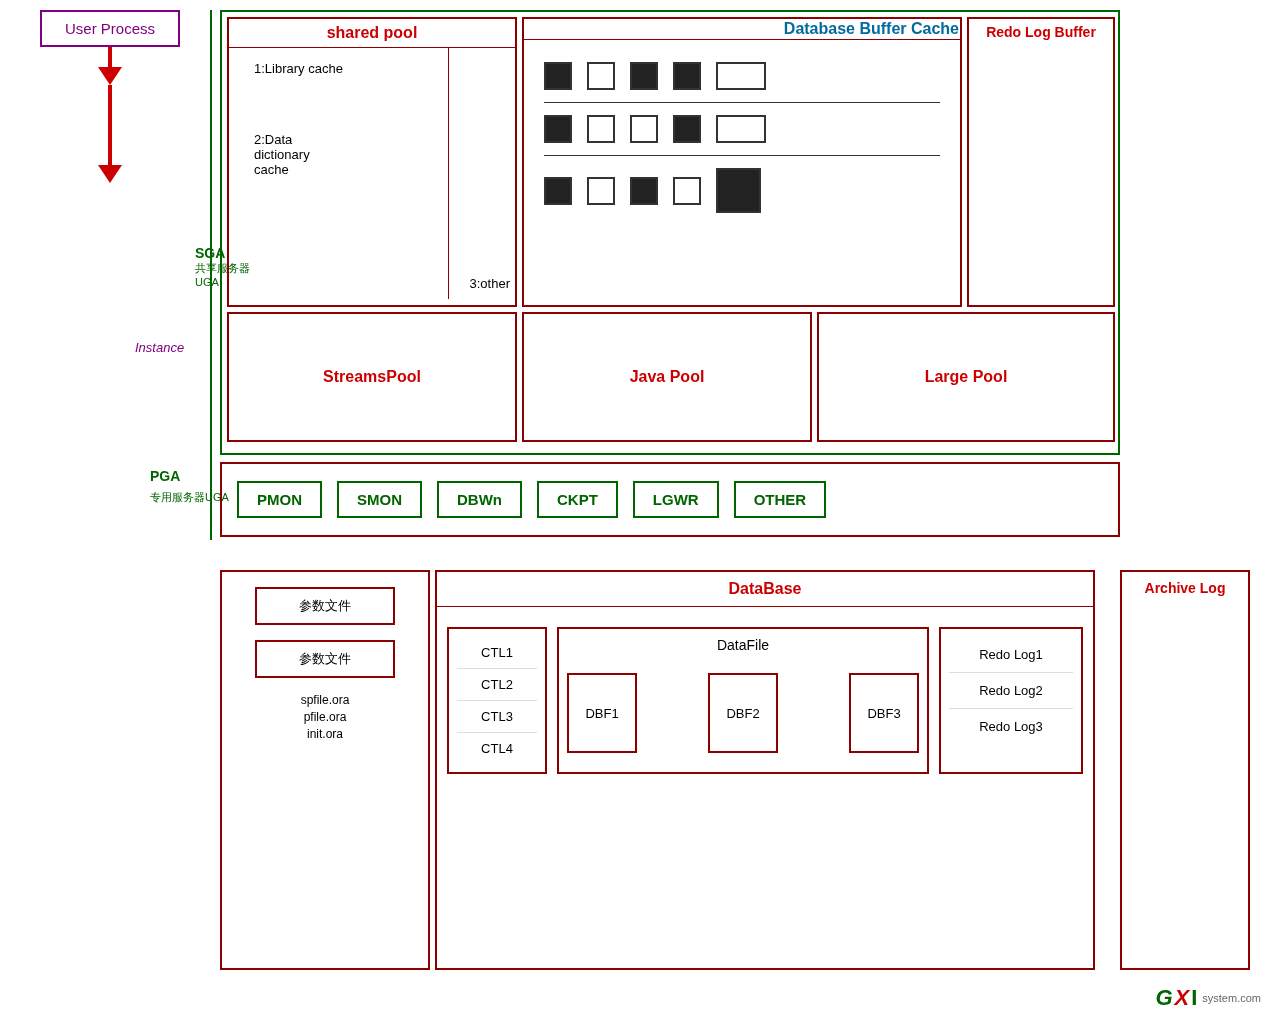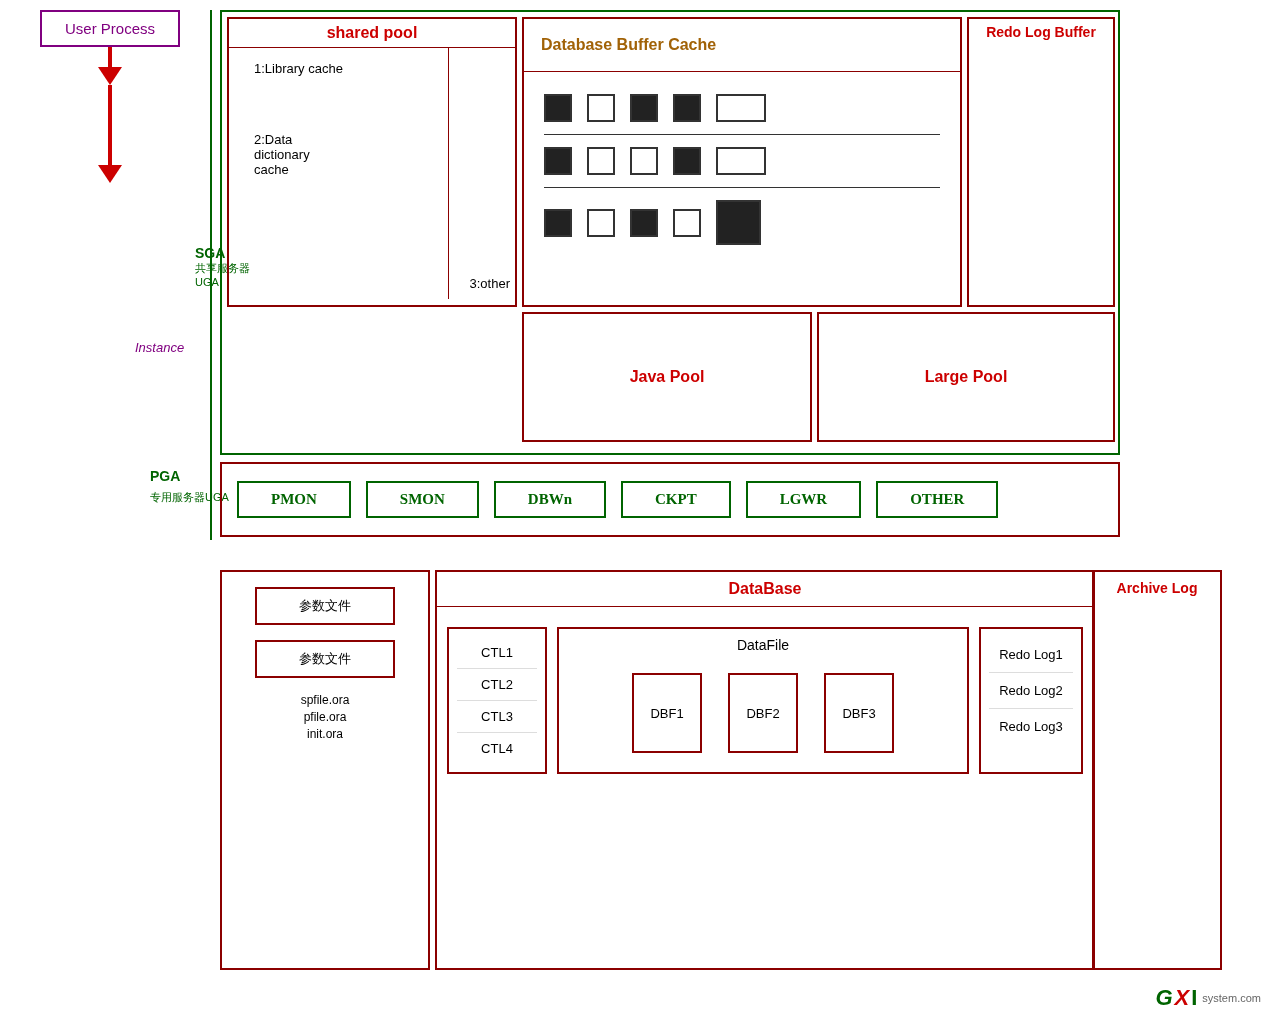--- a/index.html
+++ b/index.html
@@ -120,25 +120,25 @@
     .buffer-cache {
       position: absolute;
       left: 300px;
       top: 5px;
       width: 440px;
       height: 290px;
       border: 2px solid #8b0000;
     }
 
     .buffer-cache-title {
-      text-align: left;
-      color: #a16207;
+      text-align: right;
+      color: #0369a1;
       font-size: 16px;
       font-weight: bold;
-      padding: 17px;
+      padding: 1px;
       border-bottom: 1px solid #8b0000;
     }
 
     .buffer-grid {
       padding: 10px 20px;
     }
 
     .buffer-row {
       display: flex;
       align-items: center;
@@ -238,26 +238,25 @@
       height: 75px;
       border: 2px solid #8b0000;
       display: flex;
       align-items: center;
       gap: 15px;
       padding: 8px 15px;
     }
 
     .pga-box {
       border: 2px solid #006400;
-      padding: 8px 32px;
+      padding: 8px 18px;
       color: #006400;
       font-size: 15px;
       font-weight: bold;
       background: #fff;
-      font-family: Liberation Serif, serif;
     }
 
     .pga-label {
       position: absolute;
       left: 150px;
       top: 468px;
       color: #006400;
       font-size: 14px;
       font-weight: bold;
     }
@@ -360,56 +359,56 @@
       text-align: center;
       color: #000;
       font-size: 14px;
       margin-bottom: 15px;
     }
 
     .dbf-row {
       display: flex;
       gap: 26px;
       margin-top: 20px;
-      justify-content: center;
+      justify-content: space-between;
     }
 
     .dbf-box {
       border: 2px solid #8b0000;
       width: 70px;
       height: 80px;
       display: flex;
       align-items: center;
       justify-content: center;
       color: #000;
       font-size: 13px;
     }
 
     .redo-panel {
       border: 2px solid #8b0000;
-      width: 104px;
+      width: 144px;
       padding: 8px;
     }
 
     .redo-item {
       color: #000;
       font-size: 13px;
       padding: 10px 5px;
       border-bottom: 1px solid #ddd;
       text-align: center;
     }
 
     .redo-item:last-child {
       border-bottom: none;
     }
 
     
     .archive-log {
       position: absolute;
-      left: 872px;
+      left: 900px;
       top: 0;
       width: 130px;
       height: 400px;
       border: 2px solid #8b0000;
     }
 
     .archive-log-title {
       text-align: center;
       color: #cc0000;
       font-size: 14px;
@@ -546,20 +545,23 @@
           <div class="buf-block empty"></div>
           <div class="buf-block filled" style="width:45px; height:45px;"></div>
         </div>
       </div>
     </div>
 
     <div class="redo-log-buffer">
       <div class="redo-log-buffer-title">Redo Log Buffer</div>
     </div>
 
+    <div class="streams-pool">
+      <span class="pool-label">StreamsPool</span>
+    </div>
 
     <div class="java-pool">
       <span class="pool-label">Java Pool</span>
     </div>
 
     <div class="large-pool">
       <span class="pool-label">Large Pool</span>
     </div>
 
   </div>

